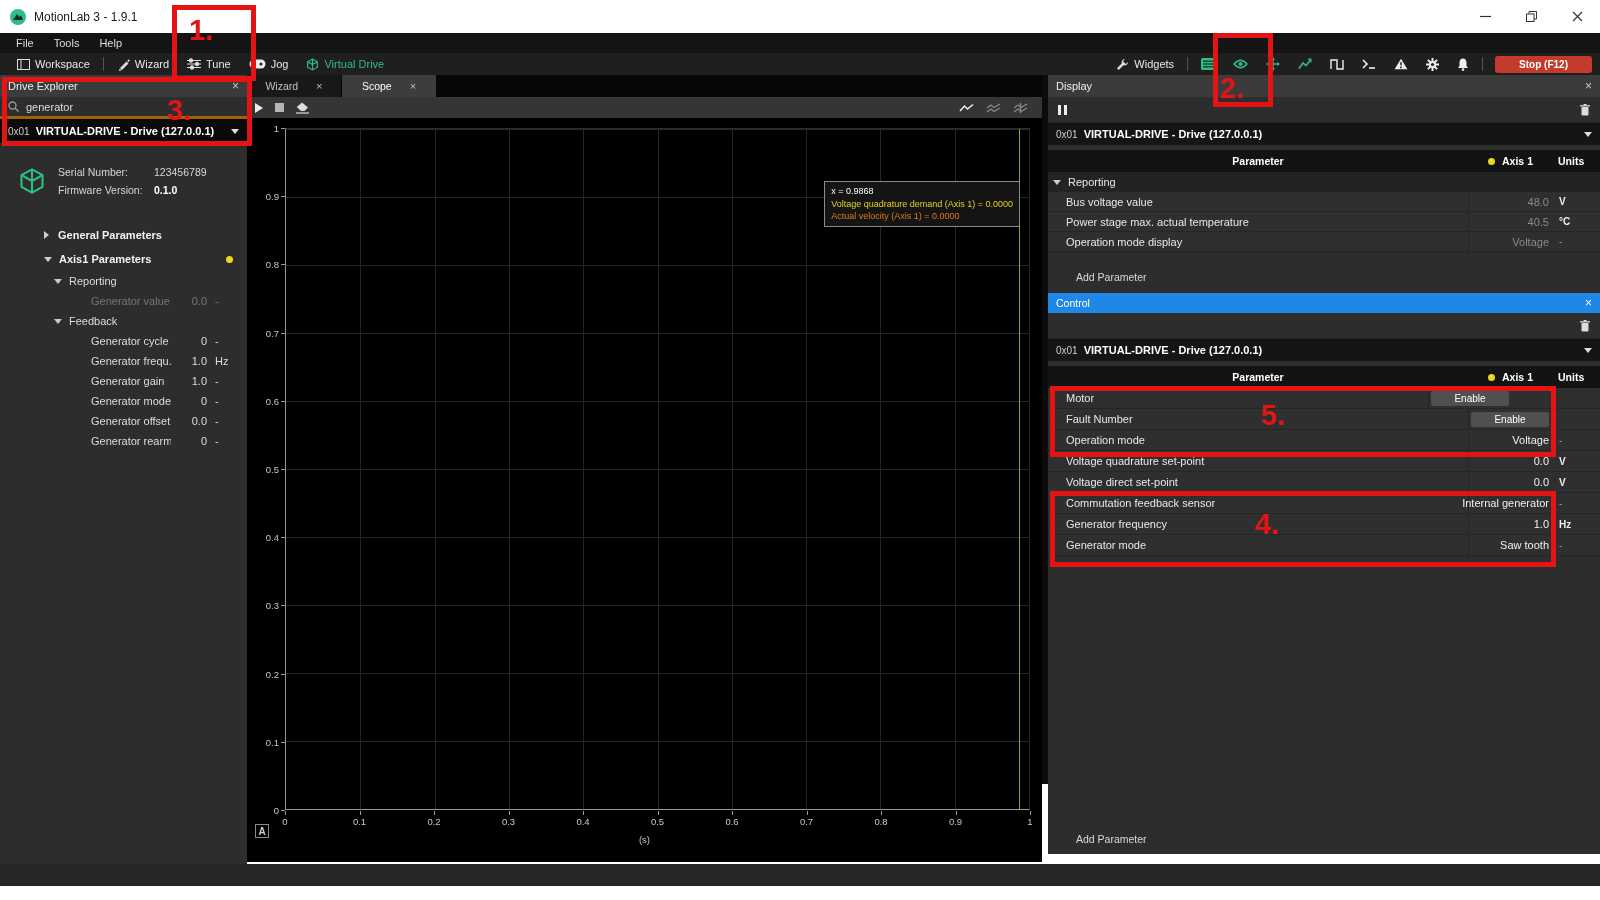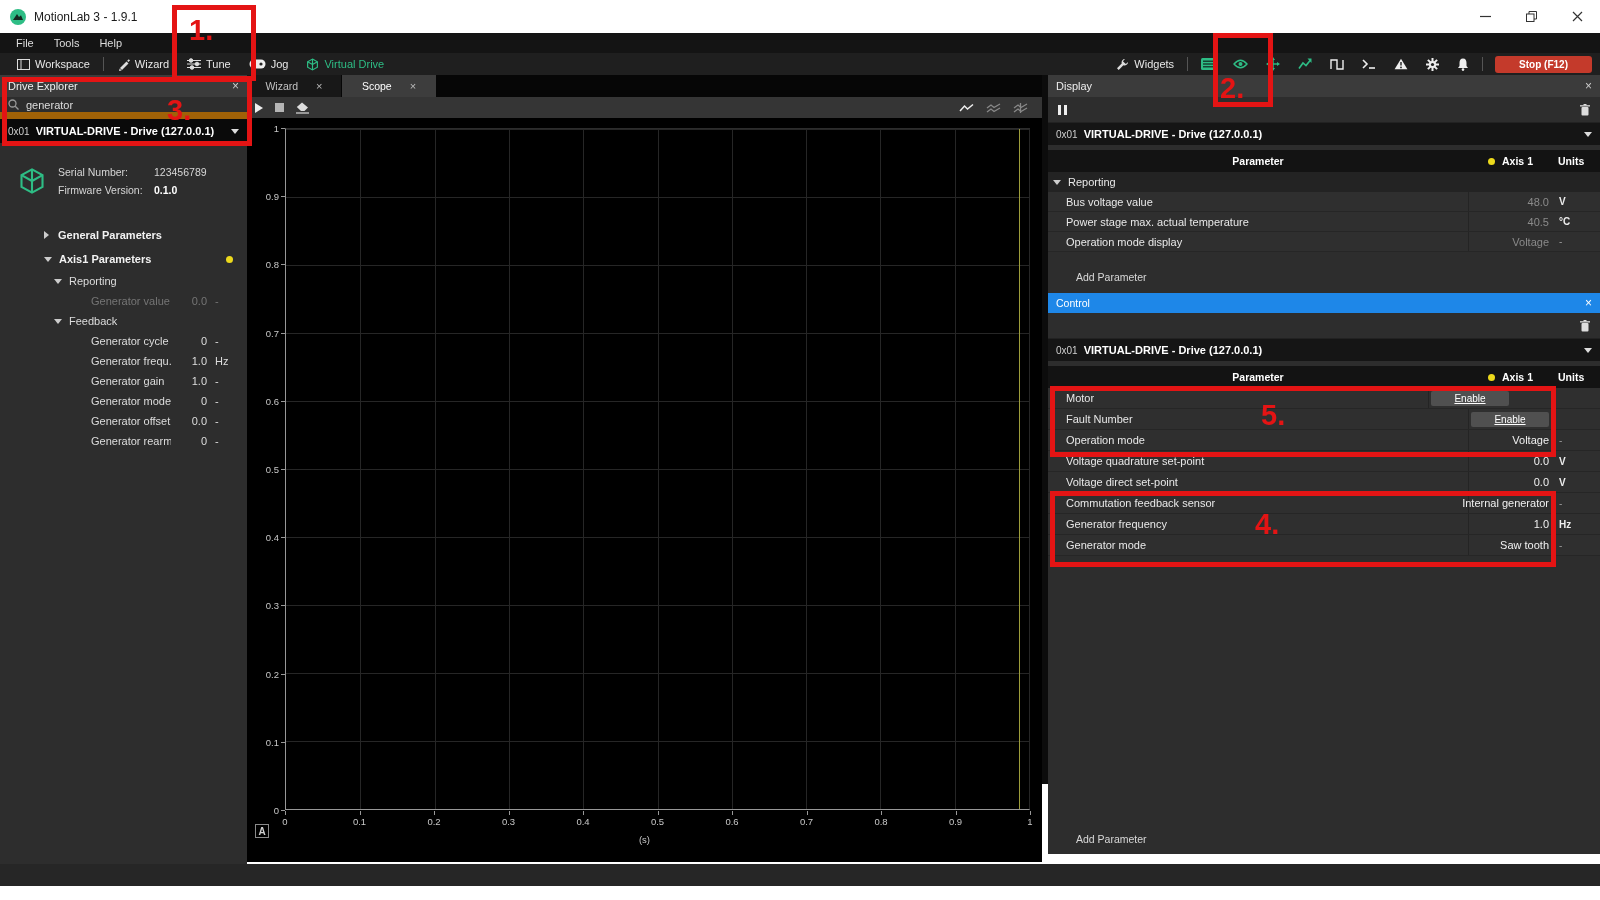--- a/index.html
+++ b/index.html
@@ -31,21 +31,21 @@
 
   
   .main { position:absolute; top:75px; left:0; width:1600px; height:709px; background:#0c0c0c; }
 
   
   .left-panel { position:absolute; left:0; top:0; width:247px; height:789px; background:#2d2d2d; }
   .panel-header { height:22px; background:#3b3b3b; display:flex; align-items:center;
     padding:0 8px; color:#eee; font-size:11px; }
   .panel-header .x { margin-left:auto; color:#ccc; font-size:12px; }
   .search-row { height:22px; display:flex; align-items:center; gap:7px; padding:0 8px;
-    border-bottom:7px solid #a16207; }
+    border-bottom:3px solid #a16207; }
   .search-row .sval { color:#ddd; font-size:11px; }
   .device-row { height:24px; background:#0a0a0a; display:flex; align-items:center; padding:0 8px; }
   .device-row .pfx { color:#cfcfcf; font-size:10px; margin-right:6px; }
   .device-row .dname { color:#fff; font-size:11px; font-weight:bold; }
   .chev { margin-left:auto; width:0; height:0; border-left:4px solid transparent;
     border-right:4px solid transparent; border-top:5px solid #ddd; }
   .info-block { height:76px; display:flex; align-items:center; padding:0 10px 0 18px; gap:12px; }
   .info-rows { flex:1; }
   .info-row { display:flex; font-size:10.5px; color:#d6d6d6; margin:6px 0; }
   .info-row .ilabel { width:96px; }
@@ -116,21 +116,21 @@
   .prow { display:flex; align-items:center; background:#2f2f2f; border-bottom:1px solid #262626;
     font-size:11px; color:#e8e8e8; padding-right:5px; }
   .plabel { flex:1; padding-left:18px; white-space:nowrap; overflow:hidden; }
   .pcell { width:85px; align-self:stretch; border-left:1px solid #242424; display:flex;
     align-items:center; justify-content:flex-end; padding-right:4px; }
   .pcell .pv { color:#f0f0f0; white-space:nowrap; }
   .pcell .pv.dim { color:#8a8a8a; }
   .punit { width:42px; padding-left:6px; font-weight:bold; color:#ededed; font-size:10px; }
   .punit.dim { font-weight:normal; color:#9a9a9a; }
   .enable-btn { background:#505050; color:#fff; border:none; border-radius:2px;
-    font-size:10px; width:78px; height:15px;text-decoration:underline; }
+    font-size:10px; width:78px; height:15px; }
   .add-param { height:18px; margin-top:16px; display:flex; align-items:center;
     padding-left:28px; color:#d8d8d8; font-size:10.5px; }
   .add-param.bottom { position:absolute; top:755px; left:0; margin-top:0; }
   .control-bar { height:20px; margin-top:7px; background:#1e87e8; display:flex; align-items:center;
     padding:0 8px; color:#fff; font-size:10.5px; }
   .control-bar .x { margin-left:auto; font-size:12px; color:#fff; }
 
   
   .bottom-strip { position:absolute; top:864px; left:0; width:1600px; height:22px; background:#262626; }
 
@@ -488,20 +488,25 @@
           <div class="gl h" style="top: 70%;"></div>
           <div class="gl v" style="left: 80%;"></div>
           <div class="gl h" style="top: 80%;"></div>
           <div class="gl v" style="left: 90%;"></div>
           <div class="gl h" style="top: 90%;"></div>
           <div class="gl v" style="left: 100%;"></div>
           <div class="cursor-line" style="left: 98.68%;"></div>
         </div>
       <div class="axis-name">(s)</div>
       <div class="autoscale">A</div>
+      <div class="scope-tooltip">
+        <span class="t-white">x = 0.9868</span>
+        <span class="t-yellow">Voltage quadrature demand (Axis 1) = 0.0000</span>
+        <span class="t-orange">Actual velocity (Axis 1) = 0.0000</span>
+      </div>
     <div class="tick" style="left: 34px; top: 10px; width: 4px; height: 1px;"></div>
         <div class="tick" style="left: 38px; top: 693px; width: 1px; height: 4px;"></div>
         <div class="ylab" style="top: 5px;">1</div>
         <div class="xlab" style="left: 20px; top: 698px;">0</div>
         <div class="tick" style="left: 34px; top: 78.2px; width: 4px; height: 1px;"></div>
         <div class="tick" style="left: 112.5px; top: 693px; width: 1px; height: 4px;"></div>
         <div class="ylab" style="top: 73.2px;">0.9</div>
         <div class="xlab" style="left: 94.5px; top: 698px;">0.1</div>
         <div class="tick" style="left: 34px; top: 146.4px; width: 4px; height: 1px;"></div>
         <div class="tick" style="left: 187px; top: 693px; width: 1px; height: 4px;"></div>

